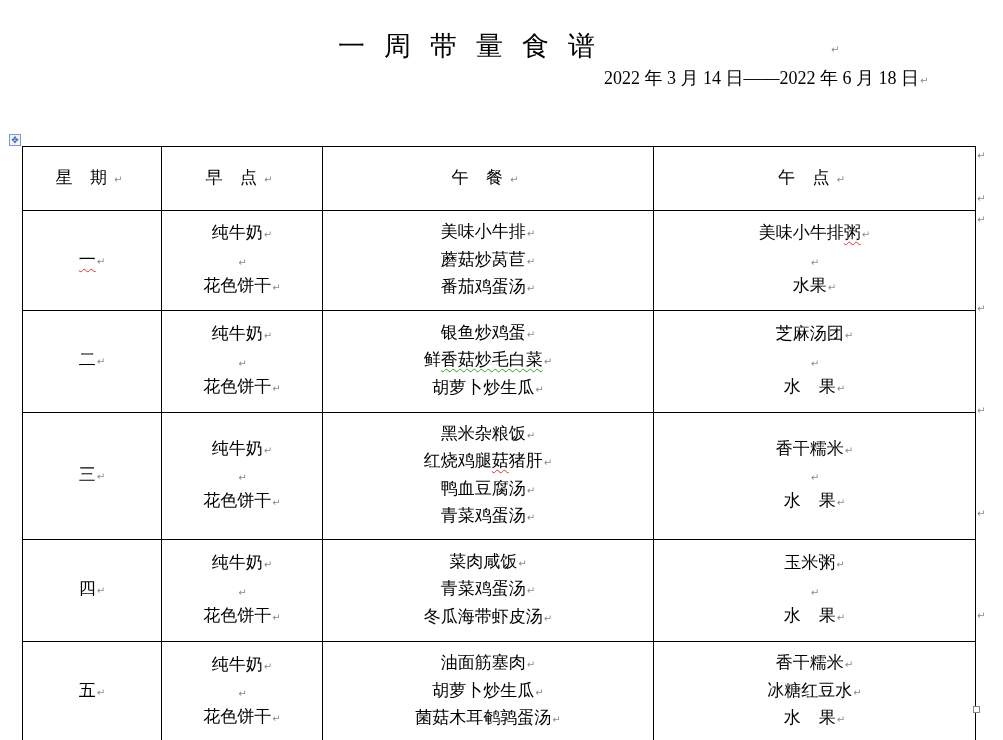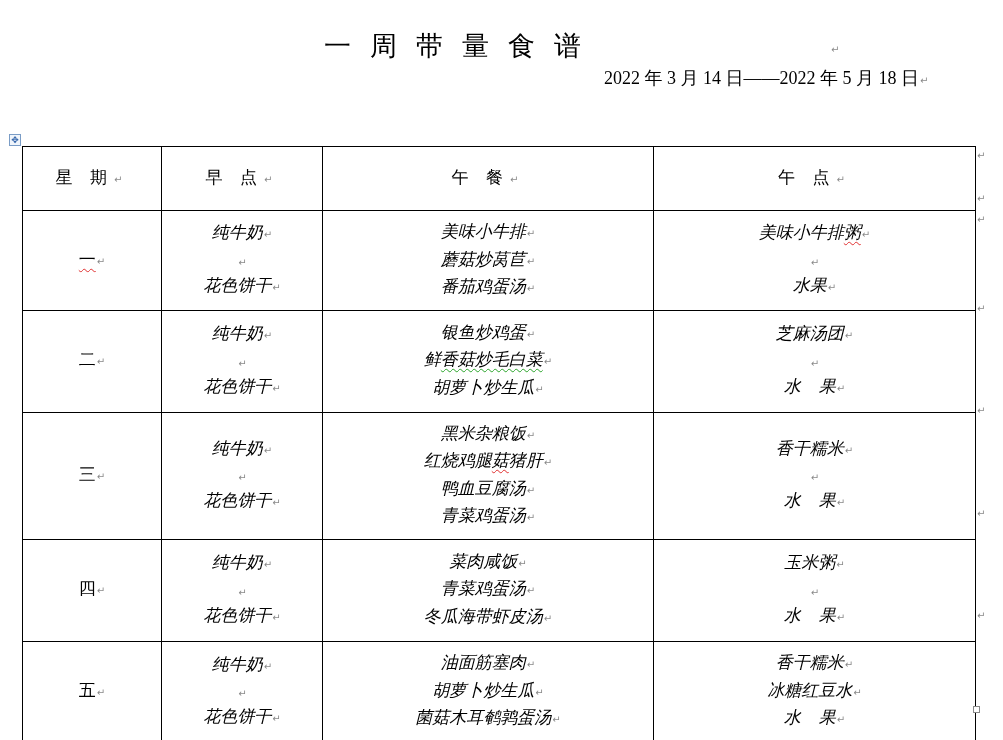--- a/index.html
+++ b/index.html
@@ -1,44 +1,44 @@
 <!DOCTYPE html>
 <html><head>
 <meta charset="utf-8">
 <style>
   html, body { margin:0; padding:0; background:#ffffff; }
   body { width:1003px; height:740px; position:relative; overflow:hidden;
          font-family:"DejaVu Serif","Liberation Serif",serif; color:#000; }
-  .title { position:absolute; left:324px; top:28px; font-size:27px; letter-spacing:19px; white-space:nowrap; }
+  .title { position:absolute; left:338px; top:28px; font-size:27px; letter-spacing:19px; white-space:nowrap; }
   .title-mark { position:absolute; left:830px; top:44px; }
   .date { position:absolute; left:604px; top:66px; font-size:18px; font-family:"Liberation Serif","DejaVu Serif",serif; white-space:nowrap; }
   .pm { color:#8a8a8a; font-size:10px; font-family:"DejaVu Sans",sans-serif; margin-left:1px; }
   .move-handle { position:absolute; left:9px; top:134px; width:10px; height:10px; border:1px solid #7a9cc6;
                  background:#f0f5fb; font-size:9px; line-height:10px; text-align:center; color:#2b5ea6;
                  font-family:"DejaVu Sans",sans-serif; }
   .resize-handle { position:absolute; left:973px; top:706px; width:5px; height:5px; border:1px solid #888; background:#fff; }
   table.menu { position:absolute; left:22px; top:146px; border-collapse:collapse; table-layout:fixed; }
   table.menu td, table.menu th { border:1.5px solid #000; text-align:center; vertical-align:middle; padding:8px;
         font-family:"DejaVu Sans","Liberation Sans",sans-serif; font-size:17px; font-weight:normal; line-height:25.5px; }
   table.menu th { font-family:"DejaVu Serif","Liberation Serif",serif; font-size:17px; letter-spacing:6px; }
-  .line { display:block; white-space:nowrap;font-style:italic; }
+  .line { display:block; white-space:nowrap; }
   .blank { display:block; height:25px; line-height:25px; }
   .wavy-red { text-decoration: underline wavy #e03030; text-underline-offset:3px; text-decoration-thickness:1px; }
   .wavy-green { text-decoration: underline wavy #2aa42a; text-underline-offset:3px; text-decoration-thickness:1px; }
   .row-marks { position:absolute; left:977px; }
   .row-mark { position:absolute; left:0; color:#8a8a8a; font-size:10px; font-family:"DejaVu Sans",sans-serif; }
   .spaced { letter-spacing:18px; }
 </style>
 </head>
 <body>
 
 <div class="title">一周带量食谱</div>
 <span class="pm title-mark">↵</span>
 
-<div class="date"><span>2022 年 3 月 14 日——2022 年 5 月 18 日</span><span class="pm">↵</span></div>
+<div class="date"><span>2022 年 3 月 14 日——2022 年 6 月 18 日</span><span class="pm">↵</span></div>
 
 <div class="move-handle">✥</div>
 
 <table class="menu">
   <colgroup>
     <col style="width:139px">
       <col style="width:161px">
       <col style="width:331px">
       <col style="width:322px">
   </colgroup>

